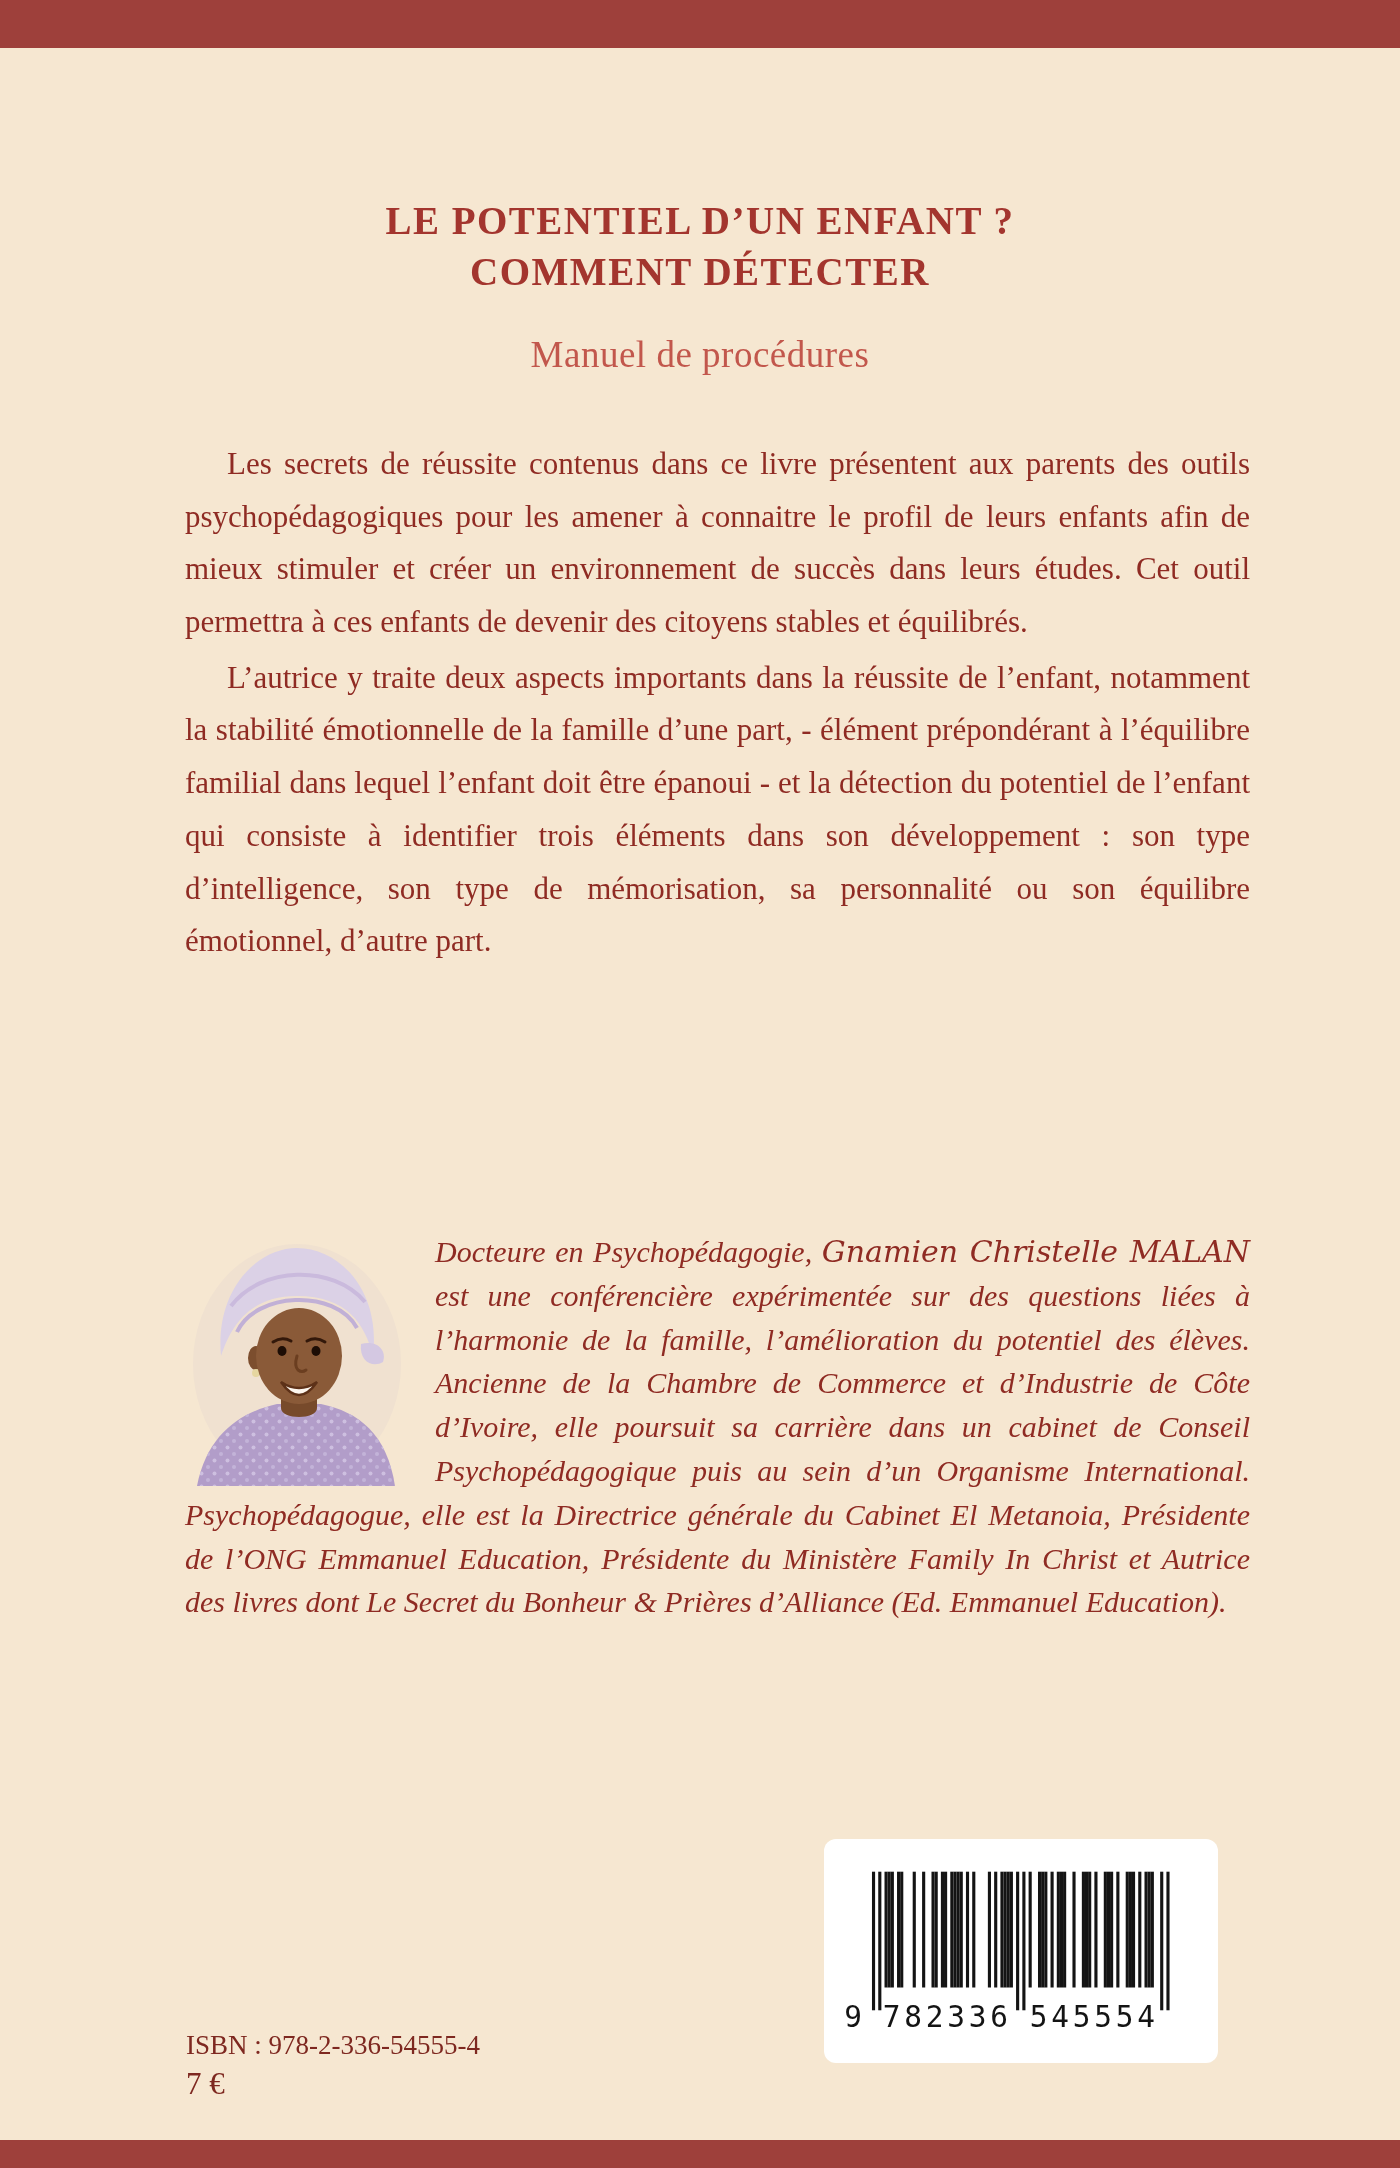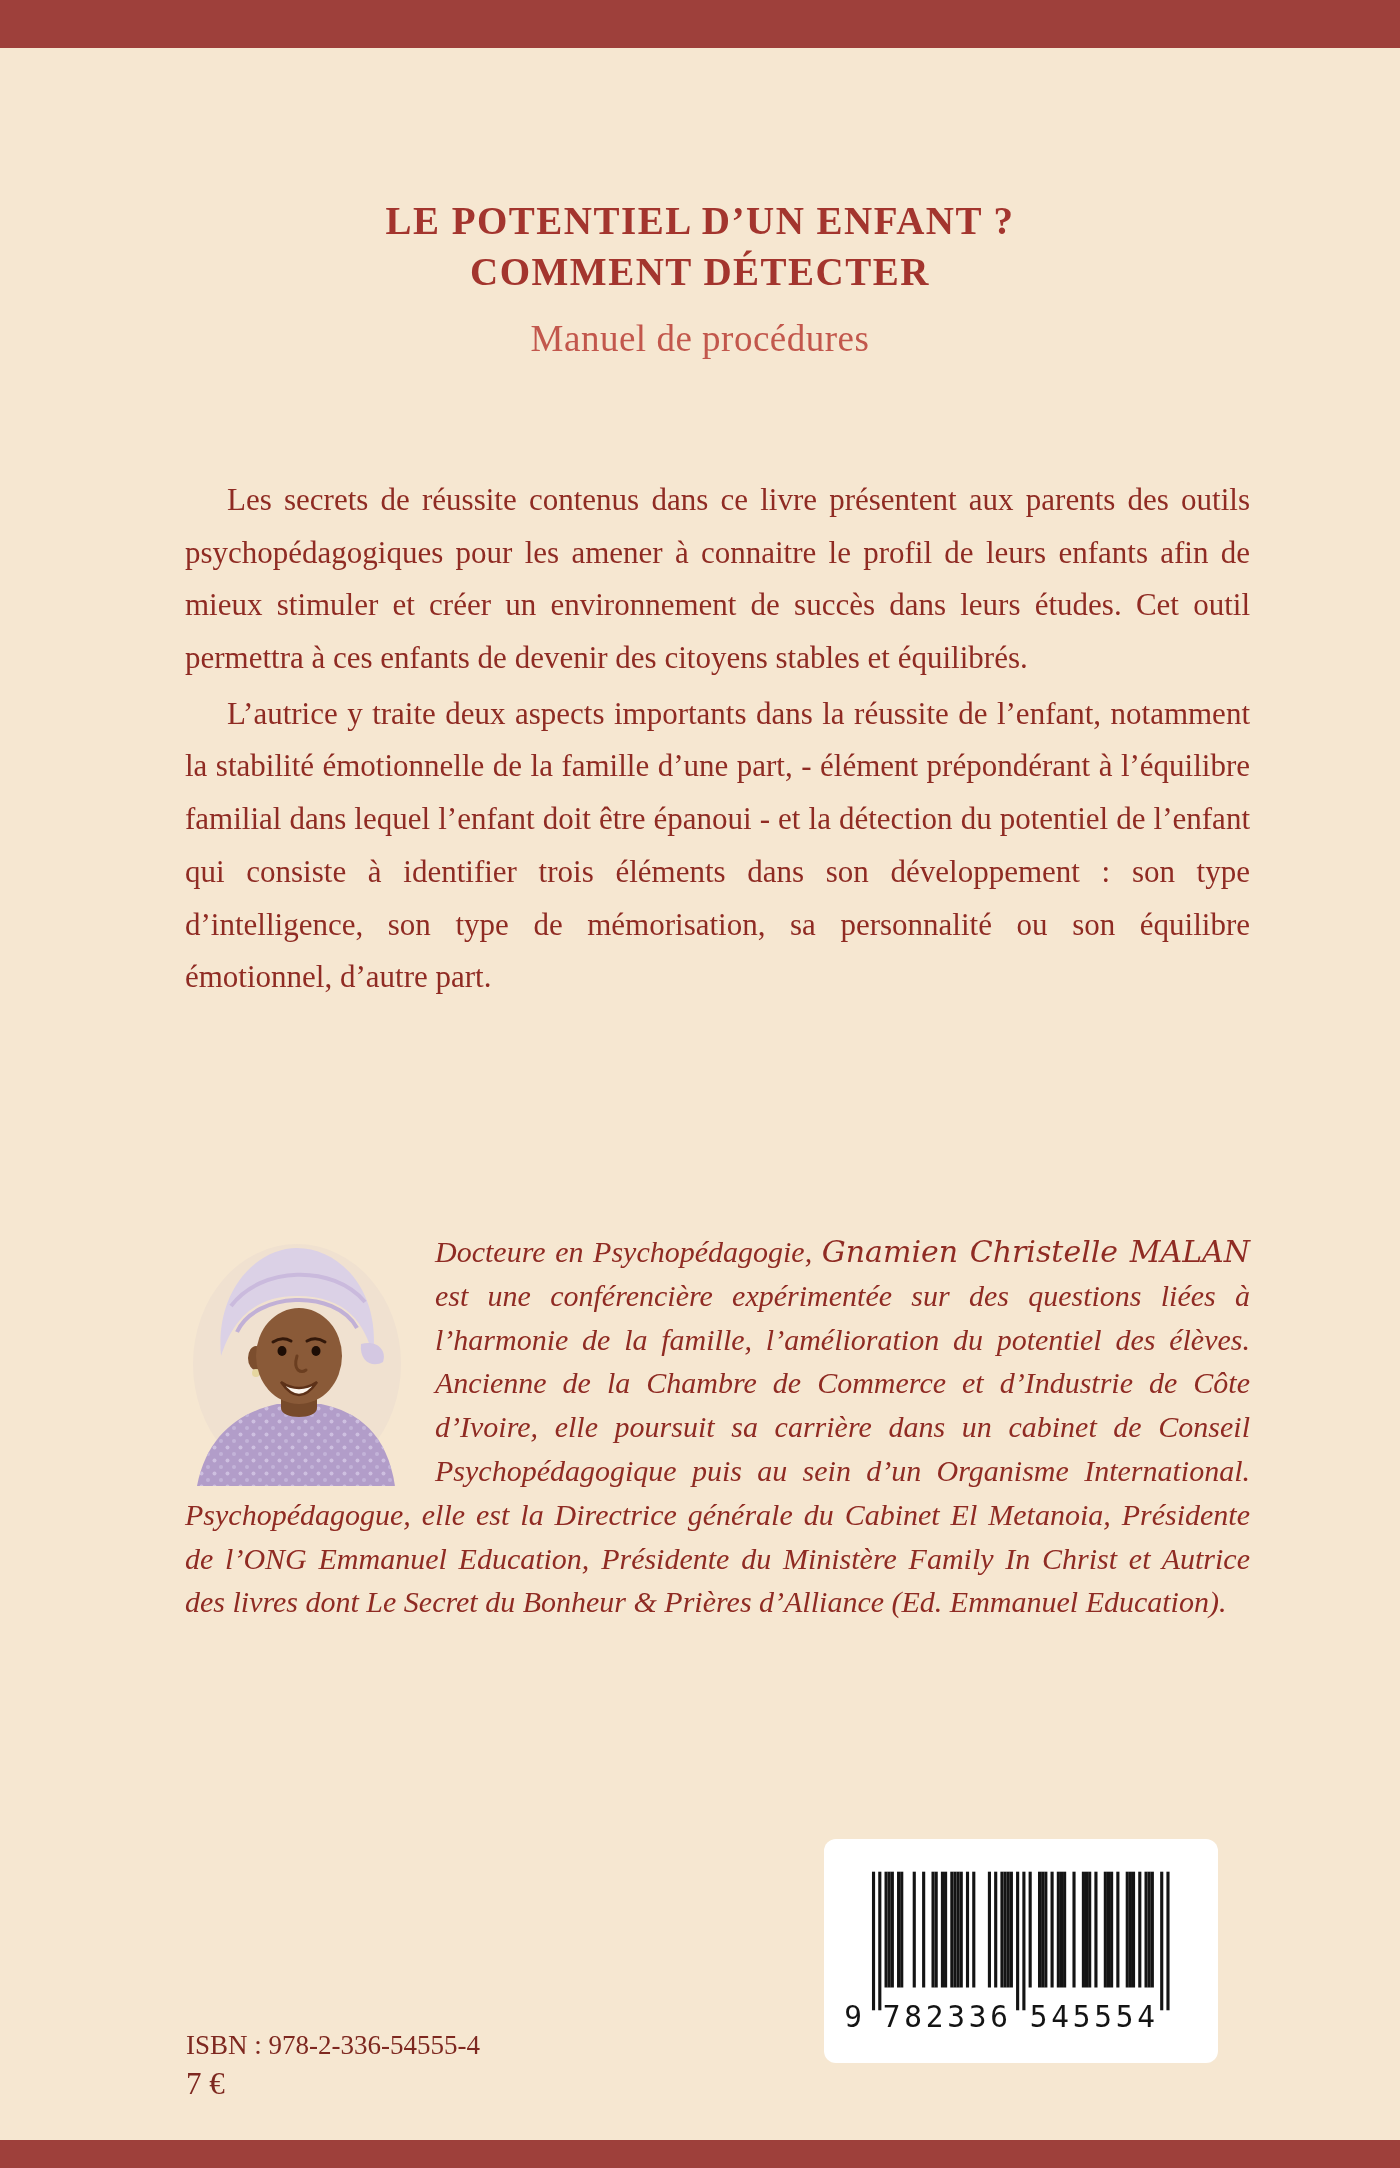--- a/index.html
+++ b/index.html
@@ -9,24 +9,24 @@
     background:#f6e7d1; overflow:hidden;
     font-family:"Liberation Serif", serif;
   }
   .bar{ position:absolute; left:0; width:100%; background:#9e403b; }
   .bar.top{ top:0; height:48px; }
   .bar.bottom{ bottom:0; height:28px; }
 
   .title-block{ position:absolute; top:196px; left:0; width:100%; text-align:center; }
   .title{ color:#a3352e; font-weight:bold; font-size:39px; line-height:1.3; letter-spacing:1.5px; }
   .tline{ display:block; }
-  .subtitle{ margin-top:20px; color:#c2574c; font-weight:normal; font-size:37px; letter-spacing:0.5px; }
+  .subtitle{ margin-top:36px; color:#c2574c; font-weight:normal; font-size:37px; letter-spacing:0.5px; }
 
   .synopsis{
-    position:absolute; top:474px; left:185px; width:1065px;
+    position:absolute; top:438px; left:185px; width:1065px;
     color:#8f2b23; font-size:31px; line-height:1.7; text-align:justify;
   }
   .synopsis p{ text-indent:42px; margin-bottom:3px; }
 
   .bio{
     position:absolute; top:1230px; left:185px; width:1065px;
     color:#8f2b23; font-size:30px; line-height:1.46; text-align:justify; font-style:italic;
   }
   .photo{ float:left; width:220px; height:250px; margin:6px 30px 4px 0; }
   .author-name{ font-family:"DejaVu Serif", serif; }

